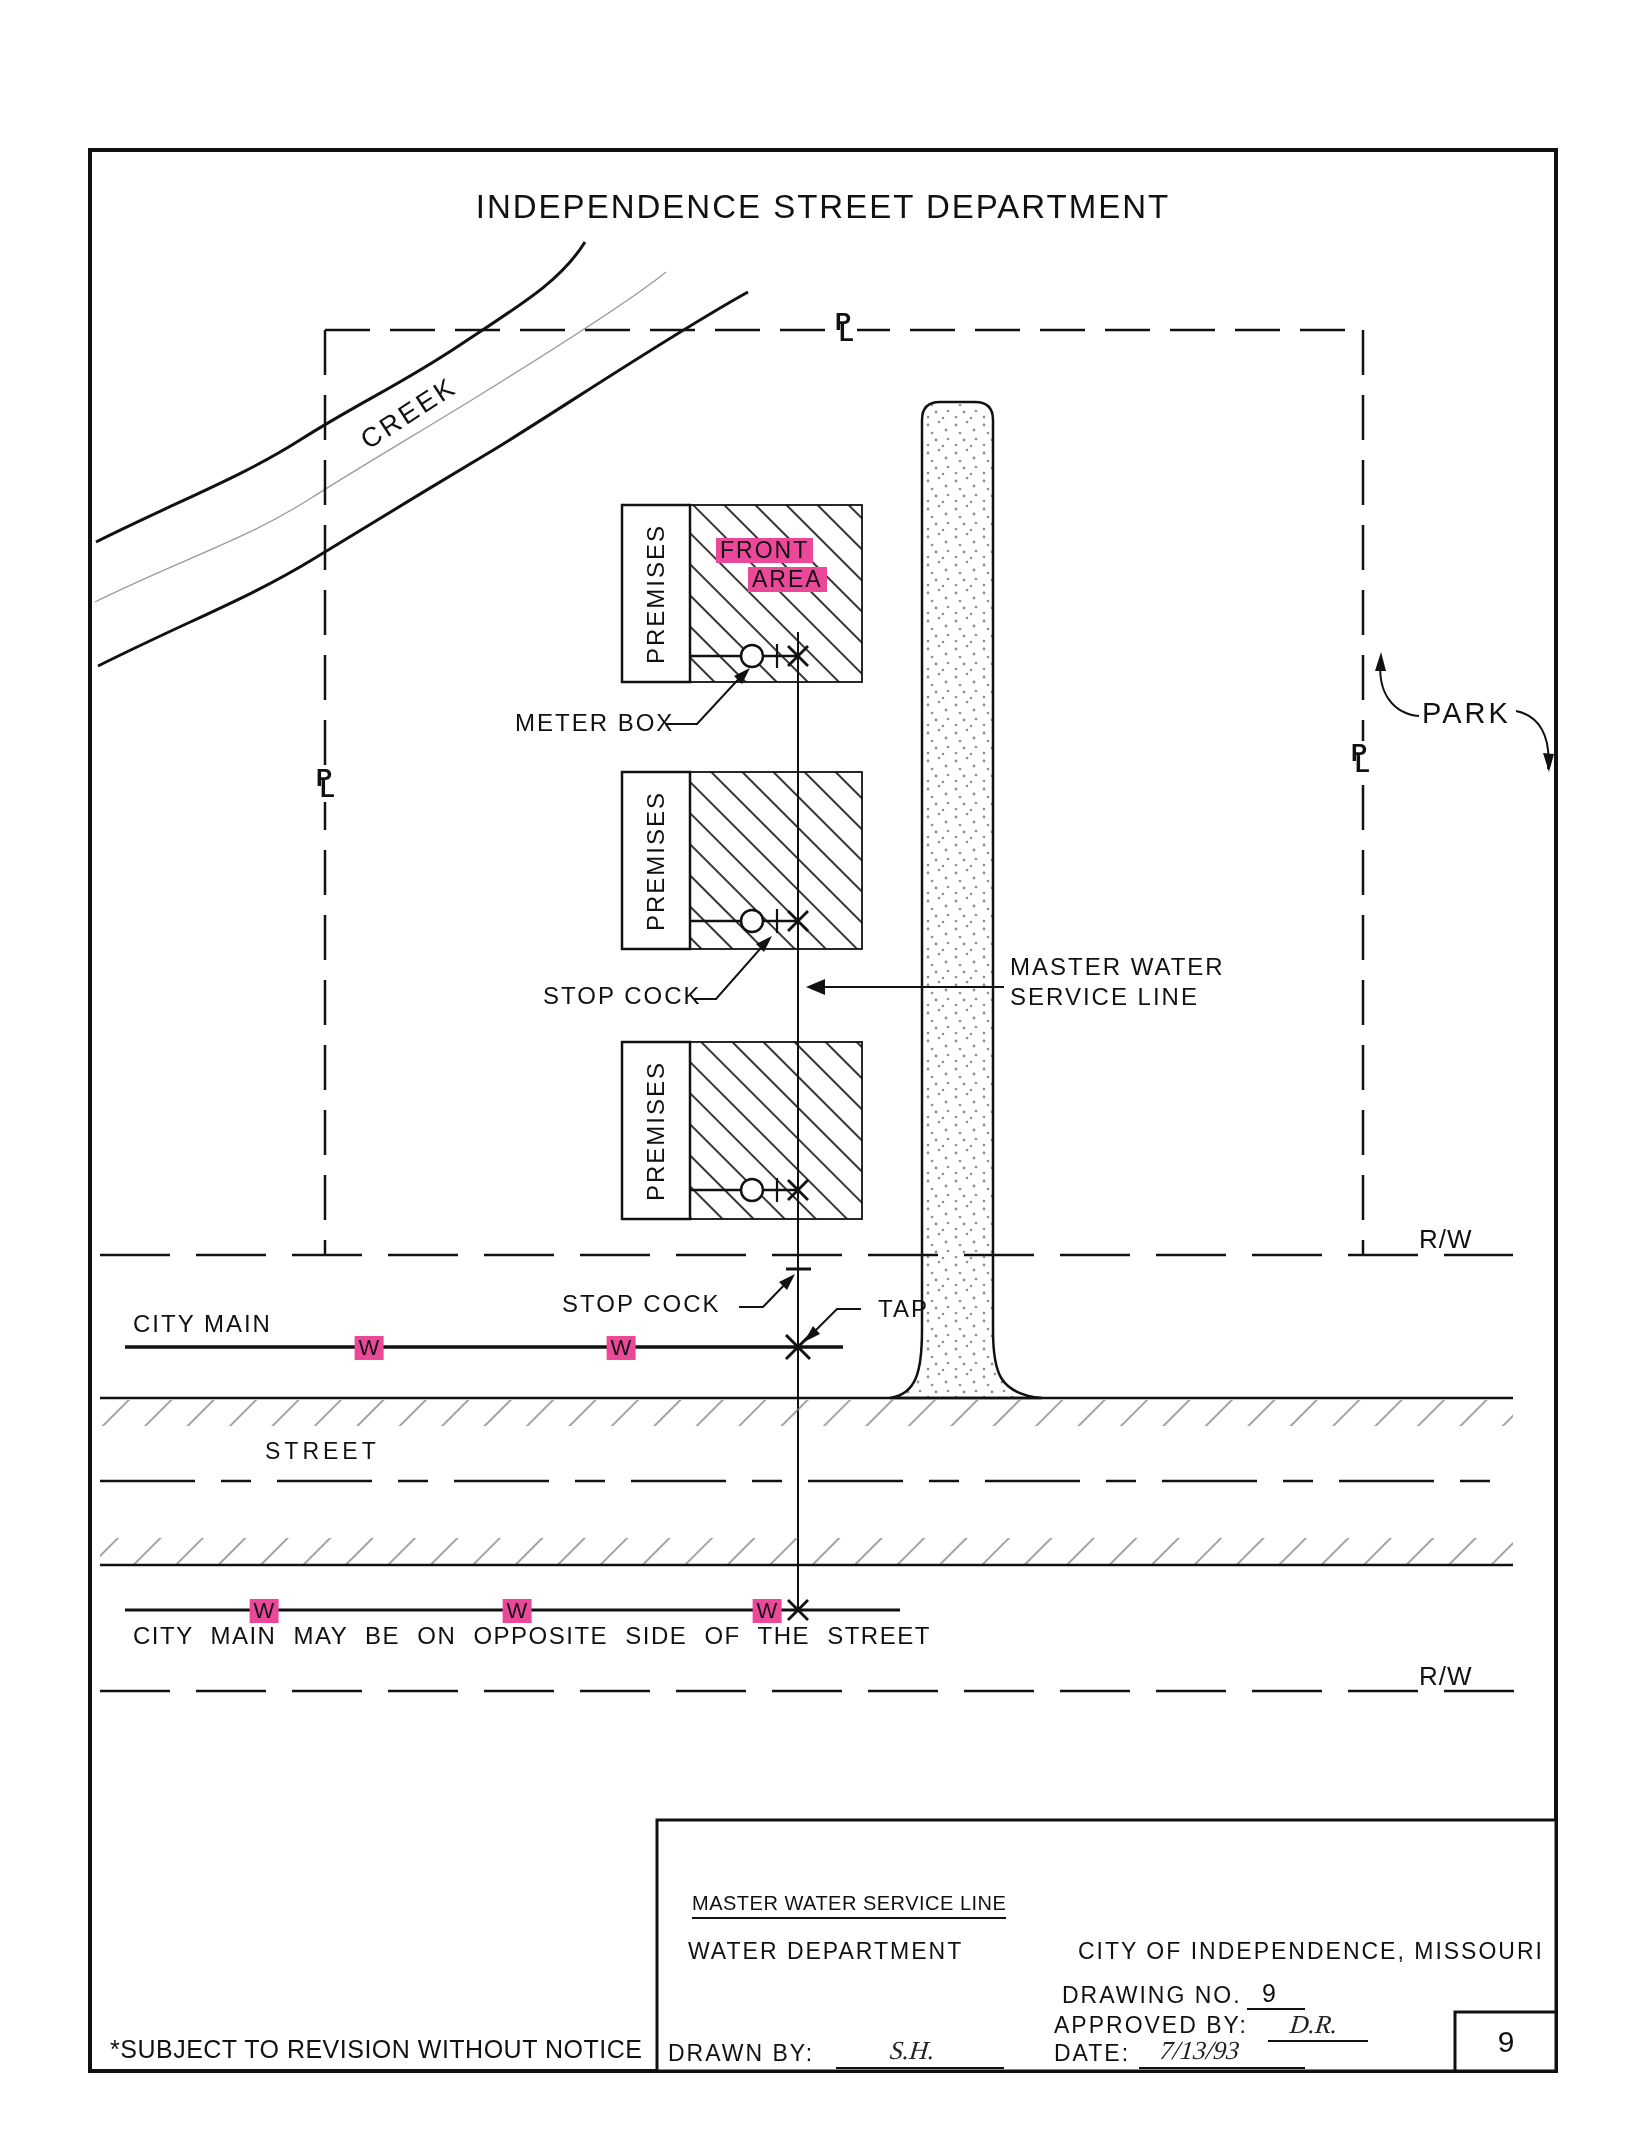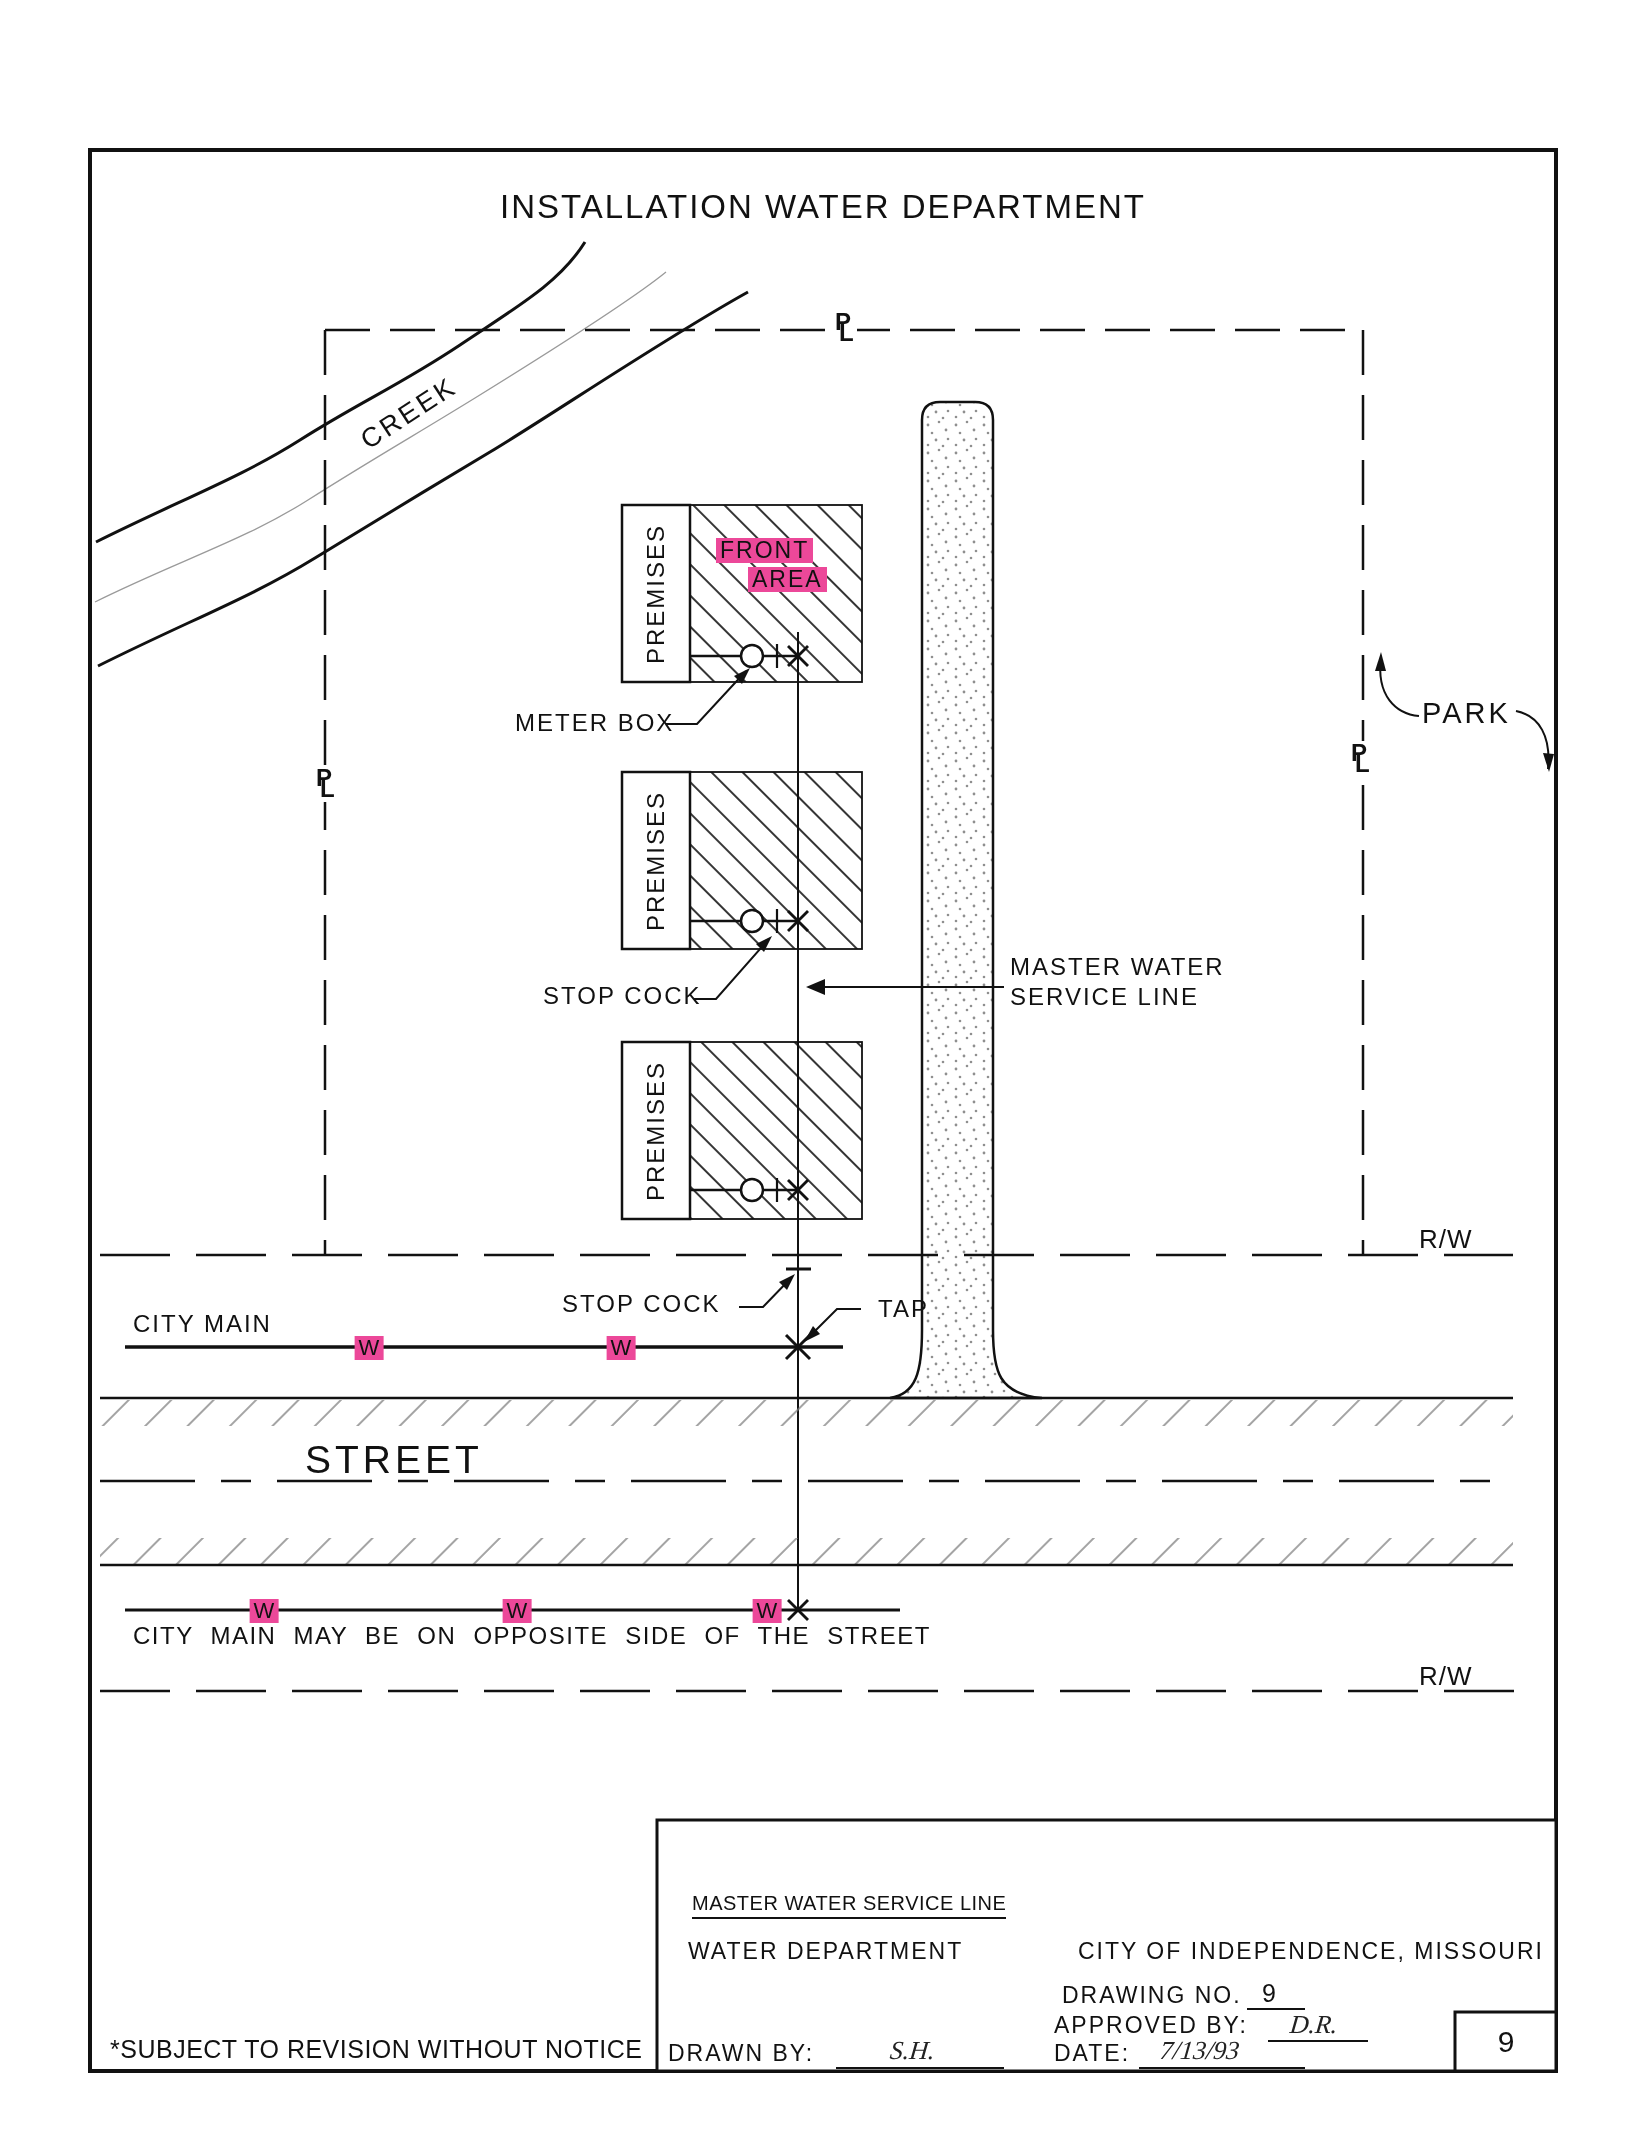--- a/index.html
+++ b/index.html
@@ -150,21 +150,21 @@
     <rect x="1455" y="2012" width="101" height="59" fill="#fff" stroke="#111" stroke-width="3"></rect>
     <g stroke="#111" stroke-width="1.8">
       <line x1="1247" y1="2009" x2="1305" y2="2009"></line>
       <line x1="1268" y1="2041" x2="1368" y2="2041"></line>
       <line x1="836" y1="2068" x2="1004" y2="2068"></line>
       <line x1="1139" y1="2068" x2="1305" y2="2068"></line>
     </g>
   </g>
 </svg>
 
-<div class="lbl ctr" style="left:823px;top:190px;font-size:33px;letter-spacing:2px;">INSTALLATION WATER DEPARTMENT</div>
+<div class="lbl ctr" style="left:823px;top:190px;font-size:33px;letter-spacing:2px;">INDEPENDENCE STREET DEPARTMENT</div>
 
 <div class="lbl eng" style="left:355px;top:400px;font-size:27px;letter-spacing:3px;transform:rotate(-33deg);">CREEK</div>
 
 <div class="plsym" style="left:833px;top:310px;">
   <span class="p">P</span>
   <span class="l">L</span>
 </div>
 <div class="plsym" style="left:314px;top:766px;">
   <span class="p">P</span>
   <span class="l">L</span>
@@ -196,21 +196,21 @@
 <div class="lbl eng" style="left:562px;top:1292px;font-size:24px;">STOP COCK</div>
 <div class="lbl eng" style="left:866px;top:1297px;font-size:24px;margin-left:12px;">TAP</div>
 <div class="lbl eng" style="left:133px;top:1312px;font-size:24px;">CITY MAIN</div>
 
 <div class="lbl wbg ctr" style="left:369px;top:1336px;font-size:22px;">W</div>
 <div class="lbl wbg ctr" style="left:621px;top:1336px;font-size:22px;">W</div>
 <div class="lbl wbg ctr" style="left:264px;top:1599px;font-size:22px;">W</div>
 <div class="lbl wbg ctr" style="left:517px;top:1599px;font-size:22px;">W</div>
 <div class="lbl wbg ctr" style="left:767px;top:1599px;font-size:22px;">W</div>
 
-<div class="lbl" style="left:265px;top:1440px;font-size:39px;letter-spacing:4px;margin-left:40px;">STREET</div>
+<div class="lbl" style="left:265px;top:1440px;font-size:23px;letter-spacing:4px;">STREET</div>
 
 <div class="lbl" style="left:133px;top:1624px;font-size:24px;letter-spacing:1.5px;word-spacing:9px;">CITY MAIN MAY BE ON OPPOSITE SIDE OF THE STREET</div>
 
 <div class="lbl tbh" style="left:692px;top:1893px;font-size:20px;">MASTER WATER SERVICE LINE</div>
 <div class="lbl eng" style="left:688px;top:1940px;font-size:23px;">WATER DEPARTMENT</div>
 <div class="lbl eng" style="left:1078px;top:1940px;font-size:23px;">CITY OF INDEPENDENCE, MISSOURI</div>
 <div class="lbl eng" style="left:1062px;top:1984px;font-size:23px;">DRAWING NO.</div>
 <div class="lbl" style="left:1262px;top:1981px;font-size:25px;">9</div>
 <div class="lbl eng" style="left:1054px;top:2014px;font-size:23px;">APPROVED BY:</div>
 <div class="lbl hand" style="left:1290px;top:2012px;font-size:26px;">D.R.</div>

